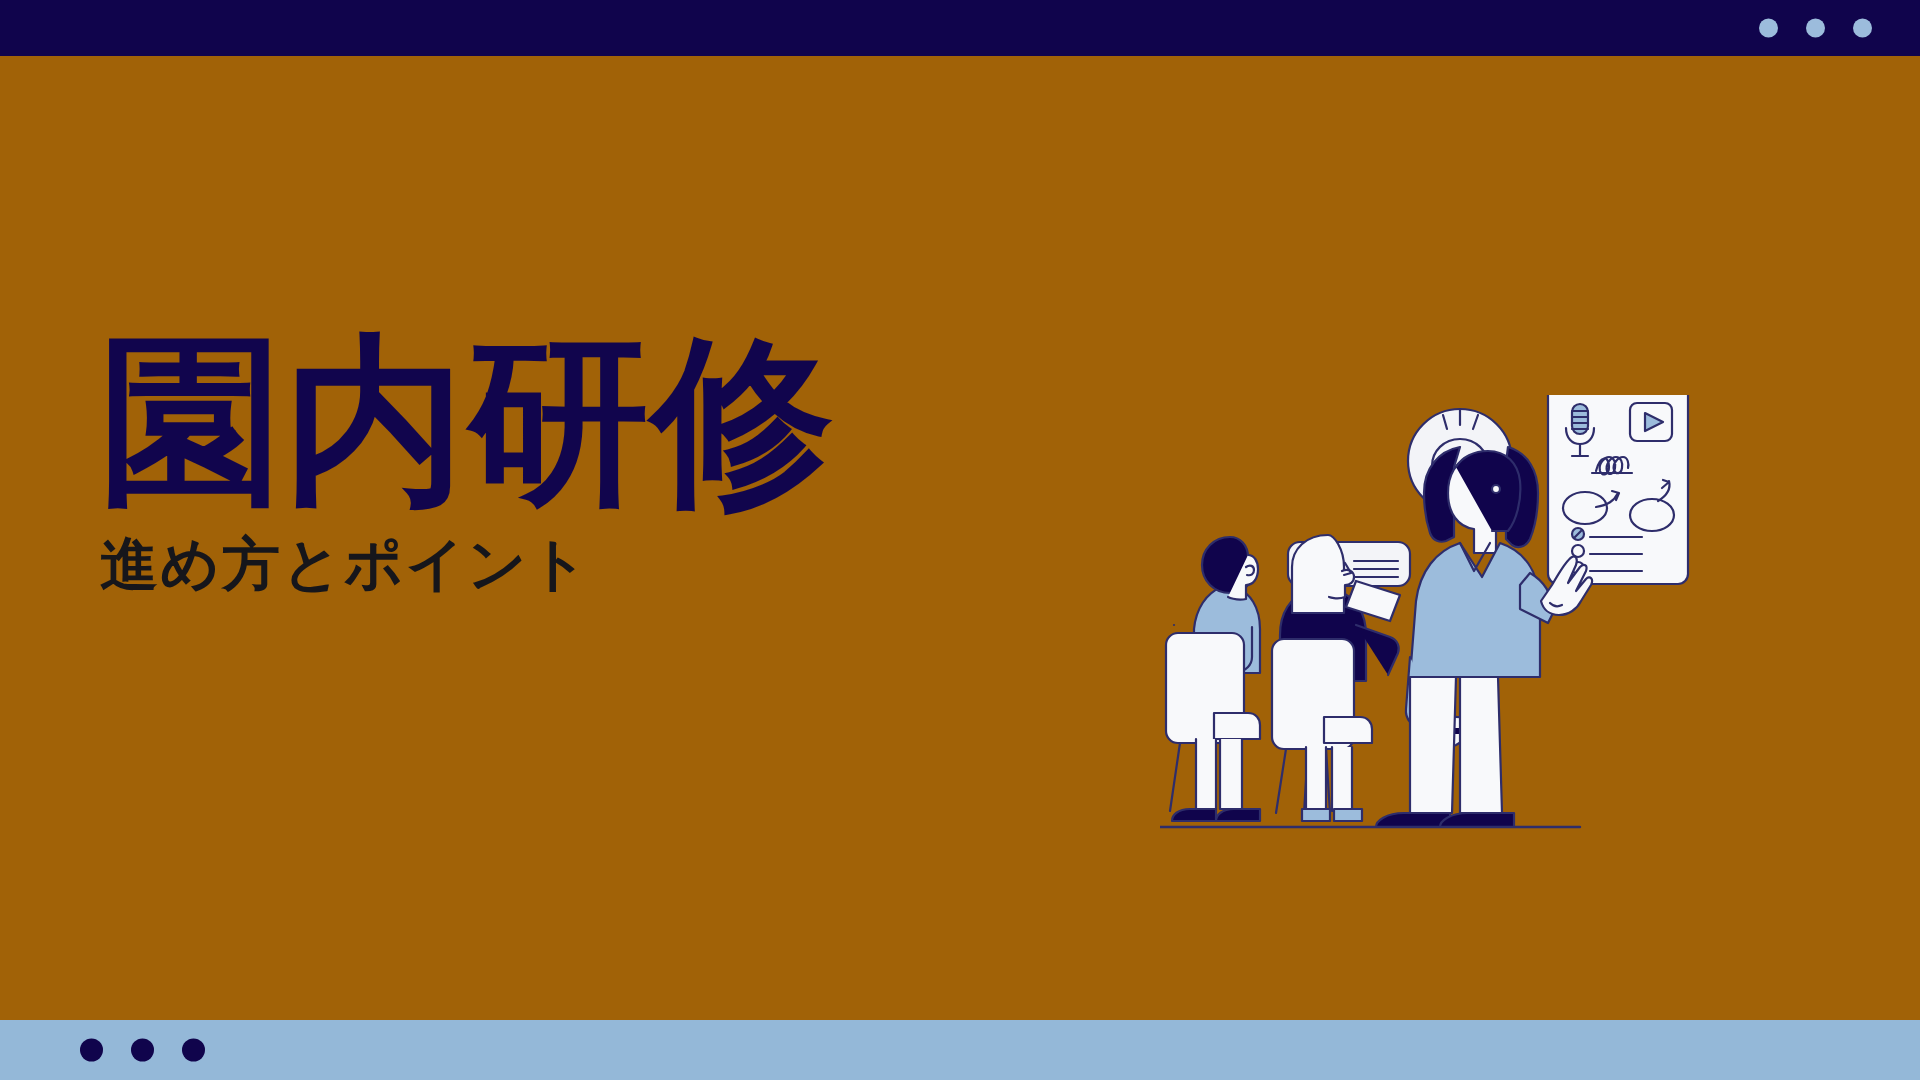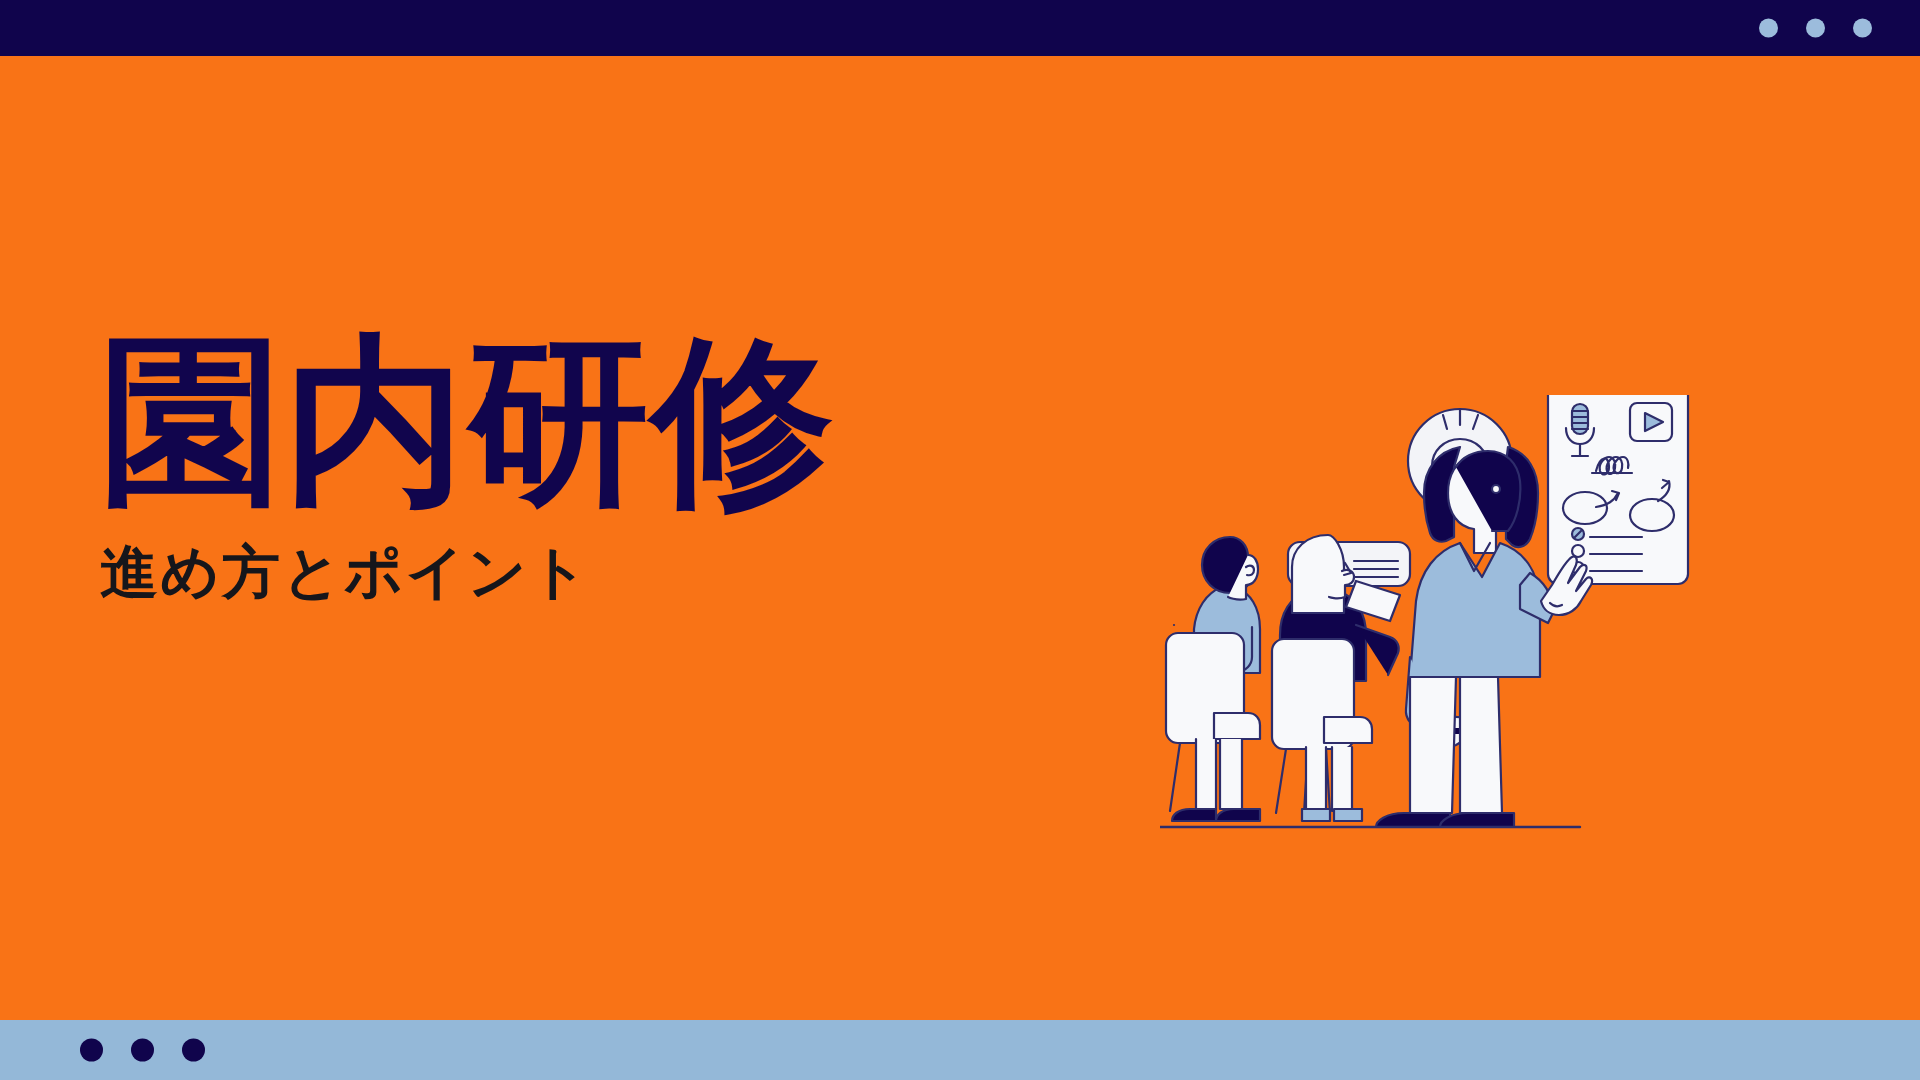--- a/index.html
+++ b/index.html
@@ -5,21 +5,21 @@
   * { margin:0; padding:0; box-sizing:border-box; }
   html, body {
     width:1920px; height:1080px;
     background:#f3f4f8;
     font-family:"Liberation Sans", sans-serif;
     overflow:hidden;
   }
   .slide {
     position:relative;
     width:1920px; height:1080px;
-    background:#f97316;
+    background:#a16207;
   }
 
   
   .topbar {
     position:absolute; left:0; top:0;
     width:1920px; height:56px;
     background:#10044c;
   }
   .topbar-dots {
     position:absolute; right:48px; top:50%;
@@ -55,21 +55,21 @@
   }
   .title {
     font-size:182px;
     line-height:1.0;
     font-weight:900;
     color:#11054d;
     letter-spacing:0.01em;
     white-space:nowrap;
   }
   .subtitle {
-    margin-top:28px;
+    margin-top:20px;
     font-size:58px;
     line-height:1.1;
     font-weight:800;
     color:#16161b;
     letter-spacing:0.04em;
     white-space:nowrap;
   }
 
   
   .illustration {

